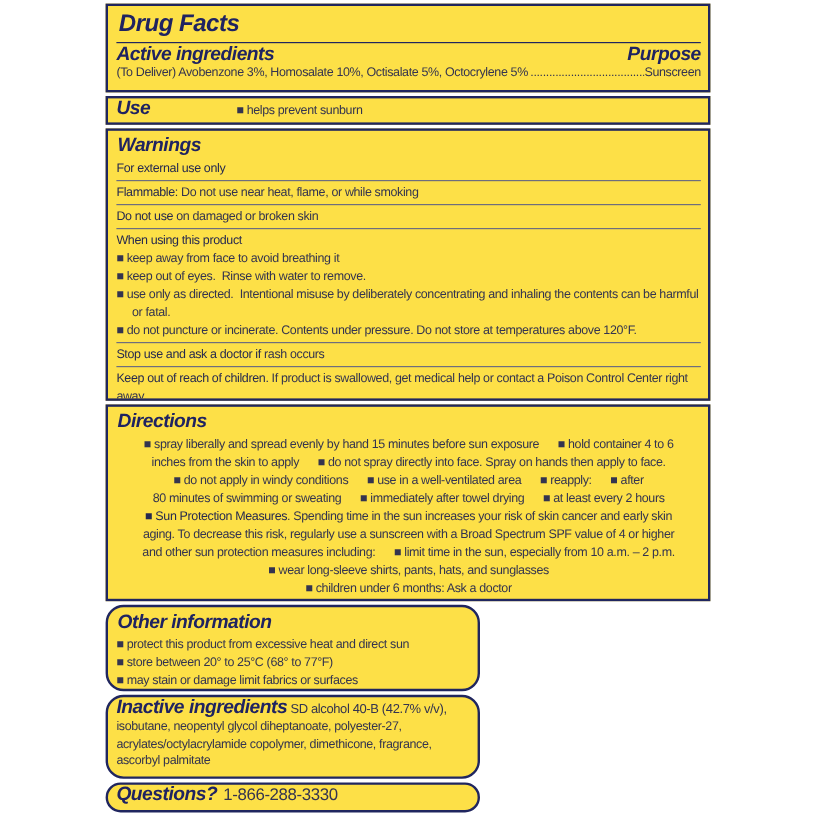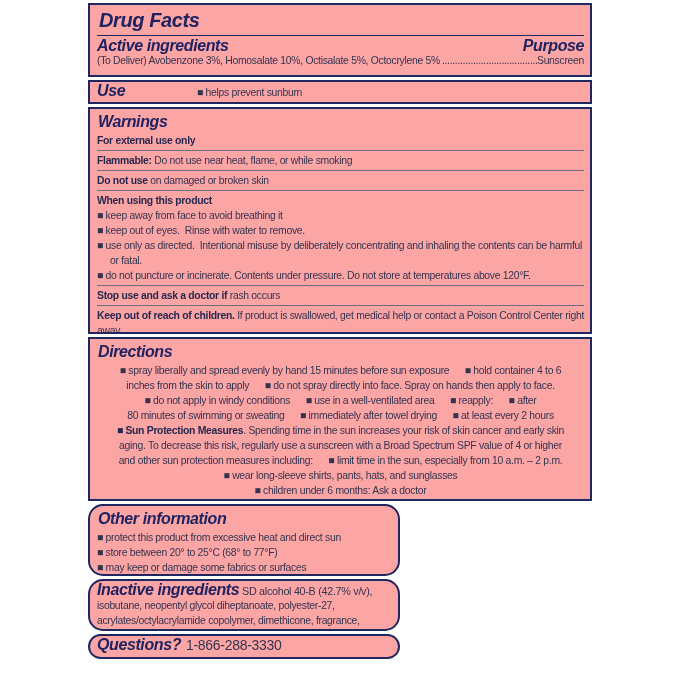--- a/index.html
+++ b/index.html
@@ -7,21 +7,21 @@
     width:679px;height:679px;background:#ffffff;position:relative;
     font-family:"Liberation Sans",sans-serif;
     -webkit-font-smoothing:antialiased;
   }
   .label{
     position:absolute;left:88px;top:3px;width:504px;
   }
   .box{
     box-sizing:border-box;
     border:2.5px solid #20265f;
-    background:#fca5a5;
+    background:#fde047;
     margin-bottom:3px;
     padding:2px 6px 3px 7px;
     color:#34344f;
     font-size:10.4px;
     letter-spacing:-0.3px;
     line-height:15px;
     overflow:hidden;
   }
   .wide{width:504px;}
   .narrow{width:312px;border-radius:15px;}
@@ -32,38 +32,38 @@
   .h2{
     font-style:italic;font-weight:bold;color:#1f2361;
     font-size:16px;line-height:20px;letter-spacing:-0.4px;margin:1px 0 1px 1px;
   }
   .h-inline{
     font-style:italic;font-weight:bold;color:#1f2361;
     font-size:16px;letter-spacing:-0.4px;
   }
   .title-rule{border:0;border-top:1.6px solid #20265f;margin:3px 0 2px 0;}
   .thin-rule{border:0;border-top:1.2px solid #6e6e7e;margin:2px 0;}
-  .bold{font-weight:bold;color:#26294f;}
+  .bold{font-weight:normal;color:#26294f;}
   .heads-row{display:flex;justify-content:space-between;align-items:flex-start;margin-top:1px;}
   .ing-row{display:flex;align-items:baseline;white-space:nowrap;}
   .ing-dots{flex:1;overflow:hidden;padding:0 2px;}
   .use-row{display:flex;align-items:baseline;gap:44px;}
   .use-row .h-inline{width:56px;flex:none;}
   .wbullet{padding-left:13px;text-indent:-13px;}
   .dline{white-space:pre-wrap;text-align:center;}
   .q-row{display:flex;align-items:baseline;}
   .q-row .phone{margin-left:5px;font-size:14px;}
   .inactive-first{white-space:nowrap;}
   .inactive-first .rest{font-size:10.8px;}
   .box.use-box{height:24px;padding-top:1px;}
   .box.top-box{height:74px;}
   .box.warn-box{height:227px;}
   .box.dir-box{height:164px;}
   .box.other-box{height:72px;}
-  .box.inactive-box{height:52px;line-height:14.4px;}
+  .box.inactive-box{height:70px;line-height:14.4px;}
   .box.q-box{height:25px;padding-top:1px;}
 </style>
 </head>
 <body>
 
 <div class="label">
 
   <section class="box wide top-box">
     <div class="h1">Drug Facts</div>
     <div class="title-rule"></div>
@@ -114,21 +114,21 @@
     <div class="dline">aging. To decrease this risk, regularly use a sunscreen with a Broad Spectrum SPF value of 4 or higher</div>
     <div class="dline">and other sun protection measures including:      ■ limit time in the sun, especially from 10 a.m. – 2 p.m.</div>
     <div class="dline">■ wear long-sleeve shirts, pants, hats, and sunglasses</div>
     <div class="dline">■ children under 6 months: Ask a doctor</div>
   </section>
 
   <section class="box narrow other-box">
     <div class="h2">Other information</div>
     <div>■ protect this product from excessive heat and direct sun</div>
     <div>■ store between 20° to 25°C (68° to 77°F)</div>
-    <div>■ may keep or damage some fabrics or surfaces</div>
+    <div>■ may stain or damage limit fabrics or surfaces</div>
   </section>
 
   <section class="box narrow inactive-box">
     <div class="inactive-first"><span class="h-inline">Inactive ingredients</span><span class="rest"> SD alcohol 40-B (42.7% v/v),</span></div>
     <div>isobutane, neopentyl glycol diheptanoate, polyester-27,</div>
     <div>acrylates/octylacrylamide copolymer, dimethicone, fragrance,</div>
     <div>ascorbyl palmitate</div>
   </section>
 
   <section class="box narrow q-box">

